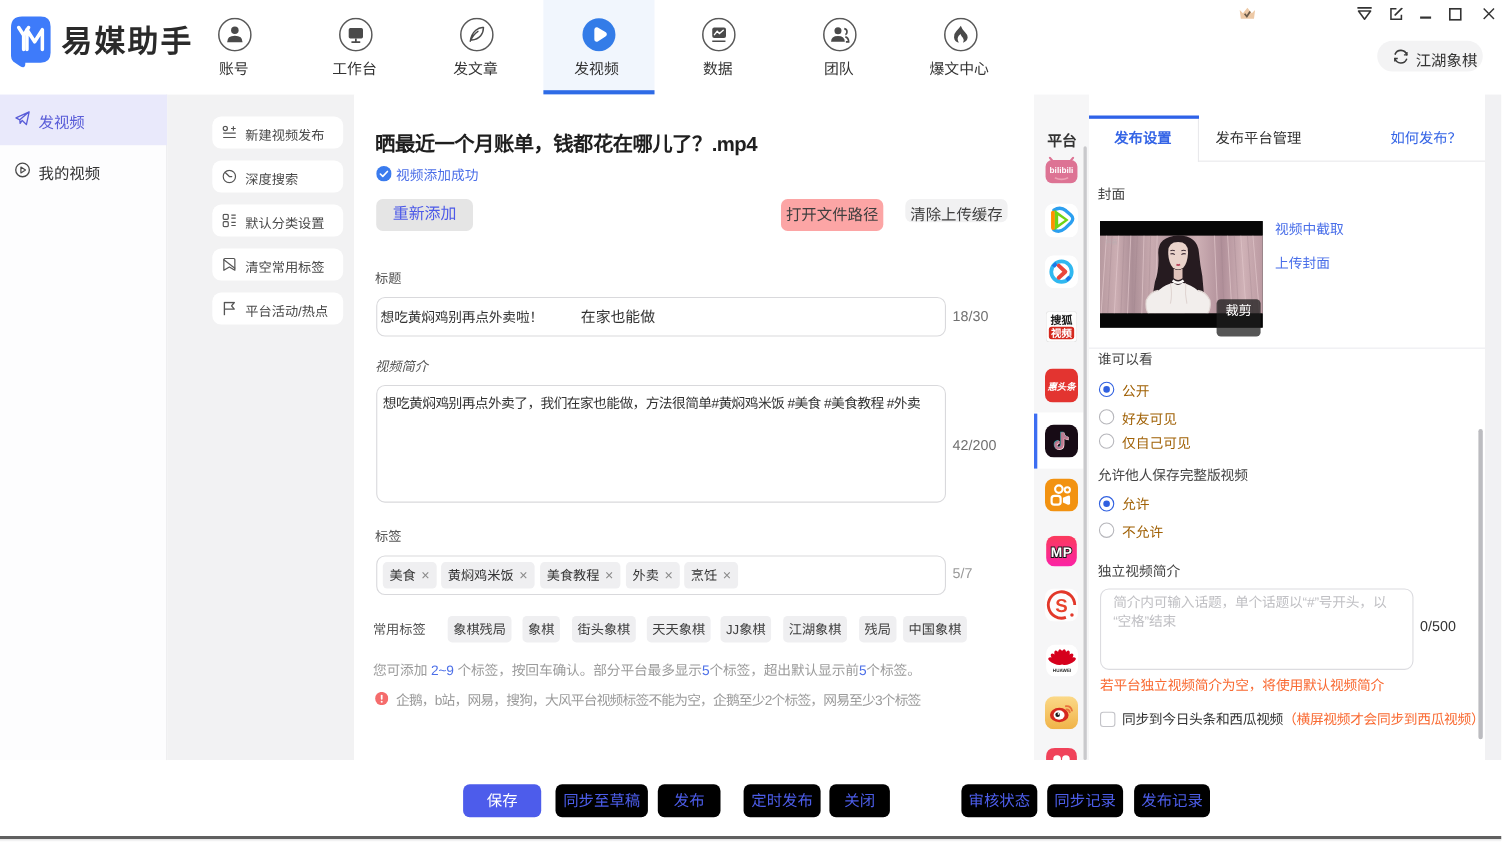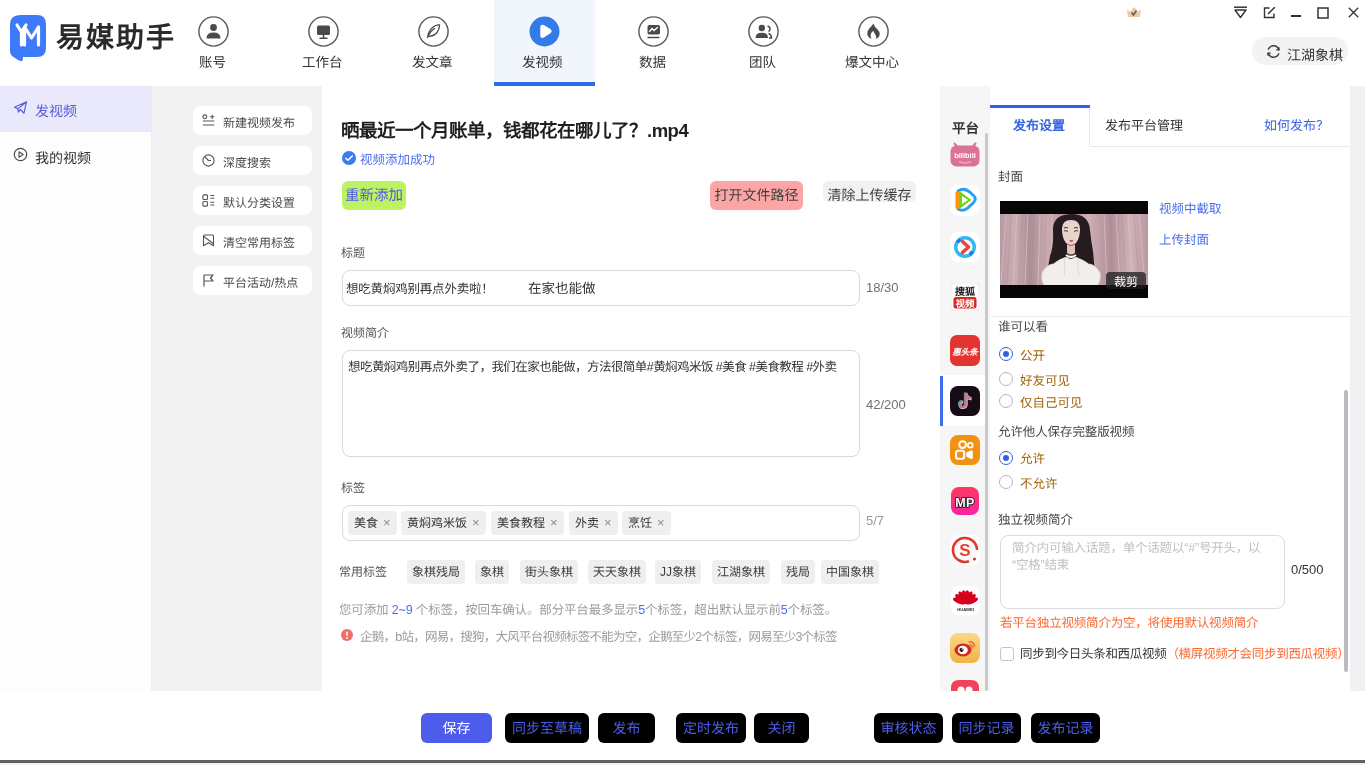--- a/index.html
+++ b/index.html
@@ -153,31 +153,31 @@
   <span>平台活动/热点</span>
 </div>
 
 <div class="abs" style="left:322px;top:86px;width:618px;height:605px;background:#fff;"></div>
 <div class="abs" style="left:341px;top:116px;font-size:18.5px;font-weight:bold;color:#1f1f1f;letter-spacing:-0.5px;">晒最近一个月账单，钱都花在哪儿了？.mp4</div>
 <svg class="abs" style="left:342px;top:151px;" width="14" height="14" viewBox="0 0 14 14">
   <circle cx="7" cy="7" r="7" fill="#3a7bee"></circle>
   <path d="M3.8 7.2 L6 9.3 L10.2 4.9" fill="none" stroke="#fff" stroke-width="1.5" stroke-linecap="round" stroke-linejoin="round"></path>
 </svg>
 <div class="abs" style="left:360px;top:149px;font-size:12.5px;color:#4c6fe8;">视频添加成功</div>
-<div class="abs" style="left:342px;top:181px;width:64px;height:29px;background:#bef264;border-radius:6px;font-size:14.5px;color:#4d5ae8;text-align:center;line-height:29px;">重新添加</div>
+<div class="abs" style="left:342px;top:181px;width:88px;height:29px;background:#e5e5e5;border-radius:6px;font-size:14.5px;color:#4d5ae8;text-align:center;line-height:29px;">重新添加</div>
 <div class="abs" style="left:710px;top:181px;width:93px;height:29px;background:#fca5a5;border-radius:6px;font-size:14px;color:#3f3f3f;text-align:center;line-height:29px;">打开文件路径</div>
 <div class="abs" style="left:823px;top:181px;width:93px;height:21px;background:#f1f1f2;border-radius:6px;font-size:14px;color:#3f3f3f;text-align:center;line-height:29px;">清除上传缓存</div>
 
 <div class="abs" style="left:341px;top:243px;font-size:12px;color:#555;">标题</div>
 <div class="abs" style="left:342px;top:270px;width:518px;height:36px;border:1px solid #d9d9dc;border-radius:8px;background:#fff;"></div>
 <div class="abs" style="left:346px;top:278px;font-size:12.5px;color:#333;letter-spacing:-0.2px;">想吃黄焖鸡别再点外卖啦！</div>
 <div class="abs" style="left:528px;top:277px;font-size:13.5px;color:#333;">在家也能做</div>
 <div class="abs" style="left:866px;top:280px;font-size:13px;color:#707070;">18/30</div>
 
-<div class="abs" style="left:341px;top:323px;font-size:12px;color:#555;">视频简介</div>
+<div class="abs" style="left:341px;top:323px;font-size:12px;color:#555;font-style:italic;">视频简介</div>
 <div class="abs" style="left:342px;top:350px;width:518px;height:107px;border:1px solid #d9d9dc;border-radius:8px;background:#fff;"></div>
 <div class="abs" style="left:348px;top:356px;white-space:nowrap;font-size:12.5px;color:#333;letter-spacing:-0.55px;">想吃黄焖鸡别再点外卖了，我们在家也能做，方法很简单#黄焖鸡米饭 #美食 #美食教程 #外卖</div>
 <div class="abs" style="left:866px;top:397px;font-size:13px;color:#707070;">42/200</div>
 
 <div class="abs" style="left:341px;top:478px;font-size:12px;color:#555;">标签</div>
 <div class="abs" style="left:342px;top:505px;width:518px;height:36px;border:1px solid #d9d9dc;border-radius:8px;background:#fff;"></div>
 <style>
   .tagx { position:absolute; top:511px; height:24px; background:#efeff1; border-radius:4px; font-size:12px; color:#333; line-height:24px; padding:0 6px; }
   .tagx i { font-style:normal; color:#8a8a8a; margin-left:5px; font-size:13px; }
 </style>
@@ -362,21 +362,21 @@
   <path d="M67 43 L67 52 Q71 55 75 52 L75 43 Q71 46 67 43 Z" fill="#e0c3bb"></path>
 
   <path d="M44 84 Q44 70 53 63 Q60 57 67 56 Q71 60 75 56 Q83 58 89 63 Q97 70 98 84 Z" fill="#f2eeec"></path>
   <path d="M44 84 Q41 80 42 72 Q46 64 53 63 M98 84 Q101 79 100 72 Q96 64 89 63" fill="#f2eeec" stroke="#e2d8d5" stroke-width="1"></path>
   <path d="M64 57 Q66 66 64 75 M78 57 Q77 66 79 75" stroke="#e0d5d2" stroke-width="1" fill="none"></path>
   <path d="M66 54 Q71 58 76 54" stroke="#fbf8f7" stroke-width="2.2" fill="none"></path>
   <rect x="0" y="0" width="148" height="13" fill="#060606"></rect>
   <rect x="0" y="84" width="148" height="13" fill="#060606"></rect>
   <text x="5" y="21" font-size="5.5" fill="#baacb0">抖音</text>
 </svg>
-<div class="abs" style="left:1106px;top:272px;width:40px;height:17px;background:rgba(30,30,30,0.75);border-radius:4px;color:#fff;font-size:12px;text-align:center;line-height:21px;">裁剪</div>
+<div class="abs" style="left:1106px;top:272px;width:40px;height:34px;background:rgba(30,30,30,0.75);border-radius:4px;color:#fff;font-size:12px;text-align:center;line-height:21px;">裁剪</div>
 <div class="abs" style="left:1159px;top:198px;font-size:12.5px;color:#4a6fe9;">视频中截取</div>
 <div class="abs" style="left:1159px;top:229px;font-size:12.5px;color:#4a6fe9;">上传封面</div>
 <div class="abs" style="left:990px;top:316px;width:360px;height:1px;background:#ececef;"></div>
 
 <div class="abs" style="left:998px;top:316px;font-size:12.5px;color:#444;">谁可以看</div>
 <style>
   .rad { position:absolute; width:14px; height:14px; border-radius:50%; border:1px solid #b6b6bb; background:#fff; }
   .rad.on { border:1.5px solid #3060e0; }
   .rad.on::after { content:""; position:absolute; left:2.5px; top:2.5px; width:6px; height:6px; border-radius:50%; background:#3060e0; }
   .rlab { position:absolute; font-size:12.5px; color:#a16207;text-align:center; }

